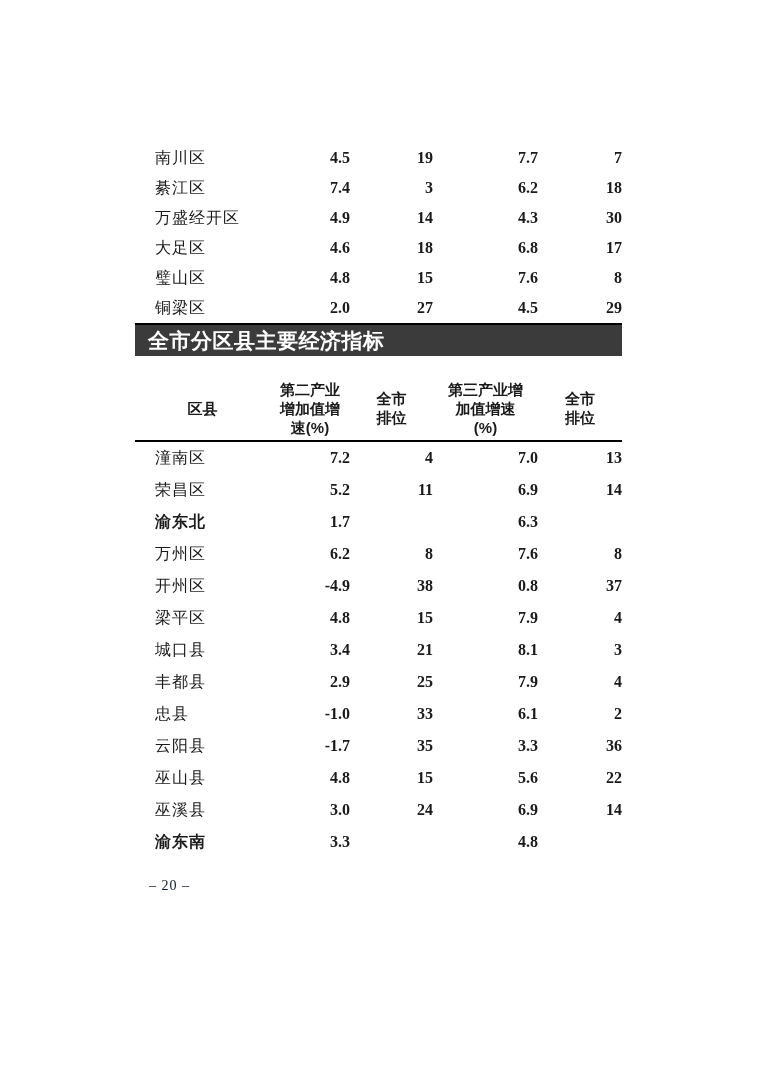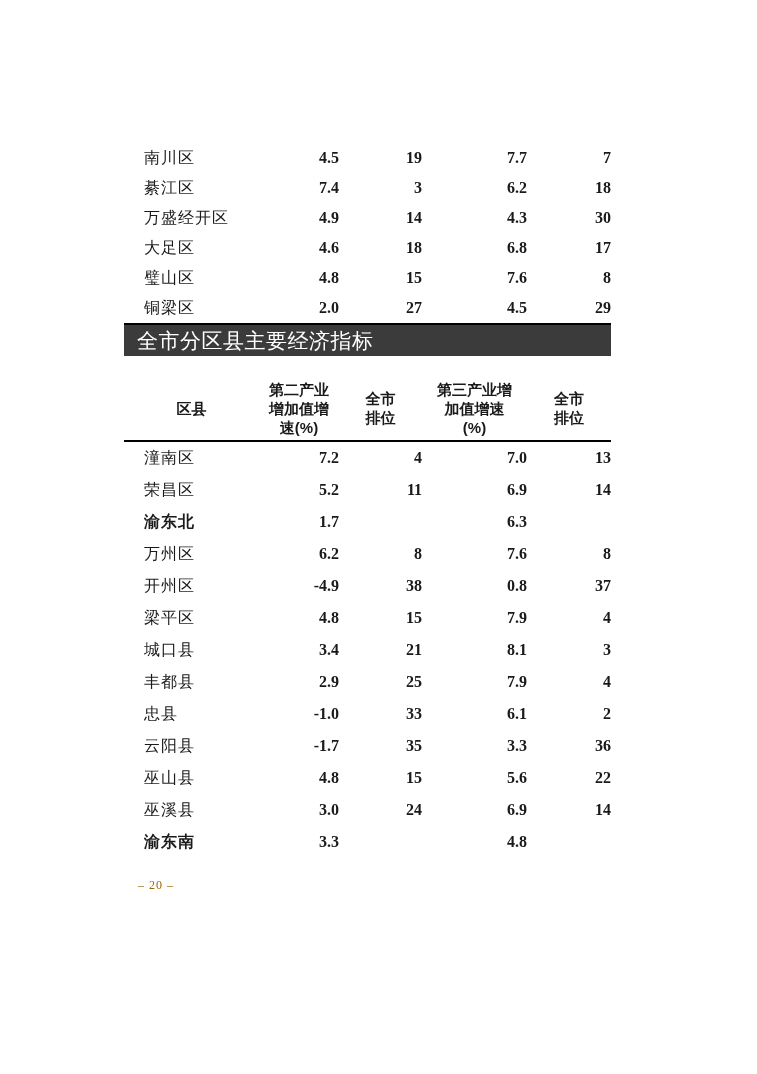--- a/index.html
+++ b/index.html
@@ -7,21 +7,21 @@
   body {
     width: 757px;
     height: 1074px;
     position: relative;
     font-family: "Liberation Serif", "DejaVu Serif", serif;
     color: #1a1a1a;
     overflow: hidden;
   }
   .content {
     position: absolute;
-    left: 124px;
+    left: 135px;
     top: 0;
     width: 487px;
   }
   
   .grid-row {
     display: grid;
     grid-template-columns: 135px 80px 83px 105px 84px;
     align-items: center;
   }
   .table1 { margin-top: 143px; border-bottom: 2px solid #000; }
@@ -41,21 +41,21 @@
   .grid-row.bold .cell.name { font-weight: bold; }
   
   .section-bar {
     height: 31px;
     background: #3b3b3b;
     color: #ffffff;
     display: flex;
     align-items: center;
     padding-left: 13px;
     font-family: "Liberation Sans", "DejaVu Sans", sans-serif;
-    font-weight: normal;
+    font-weight: bold;
     font-size: 21px;
     letter-spacing: 0.5px;
   }
   
   .thead {
     margin-top: 23px;
     border-bottom: 2px solid #000;
     padding-bottom: 3px;
   }
   .thead .grid-row { height: 58px; align-items: center; }
@@ -64,22 +64,22 @@
     font-weight: bold;
     font-size: 15px;
     line-height: 19px;
     text-align: center;
     white-space: pre-line;
   }
   
   .page-number {
     margin-top: 20px;
     padding-left: 14px;
-    font-size: 12px;
-    color: #a16207;
+    font-size: 14px;
+    color: #0f172a;
     letter-spacing: 1px;
   }
 </style>
 </head>
 <body>
 
 <div class="content">
 
   <div class="table1">
 

